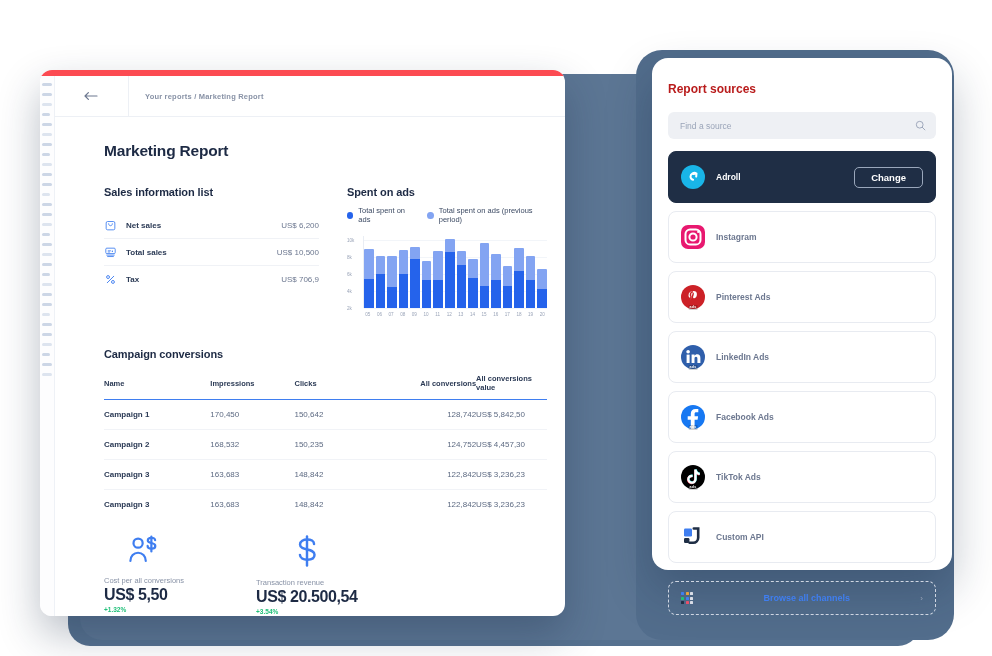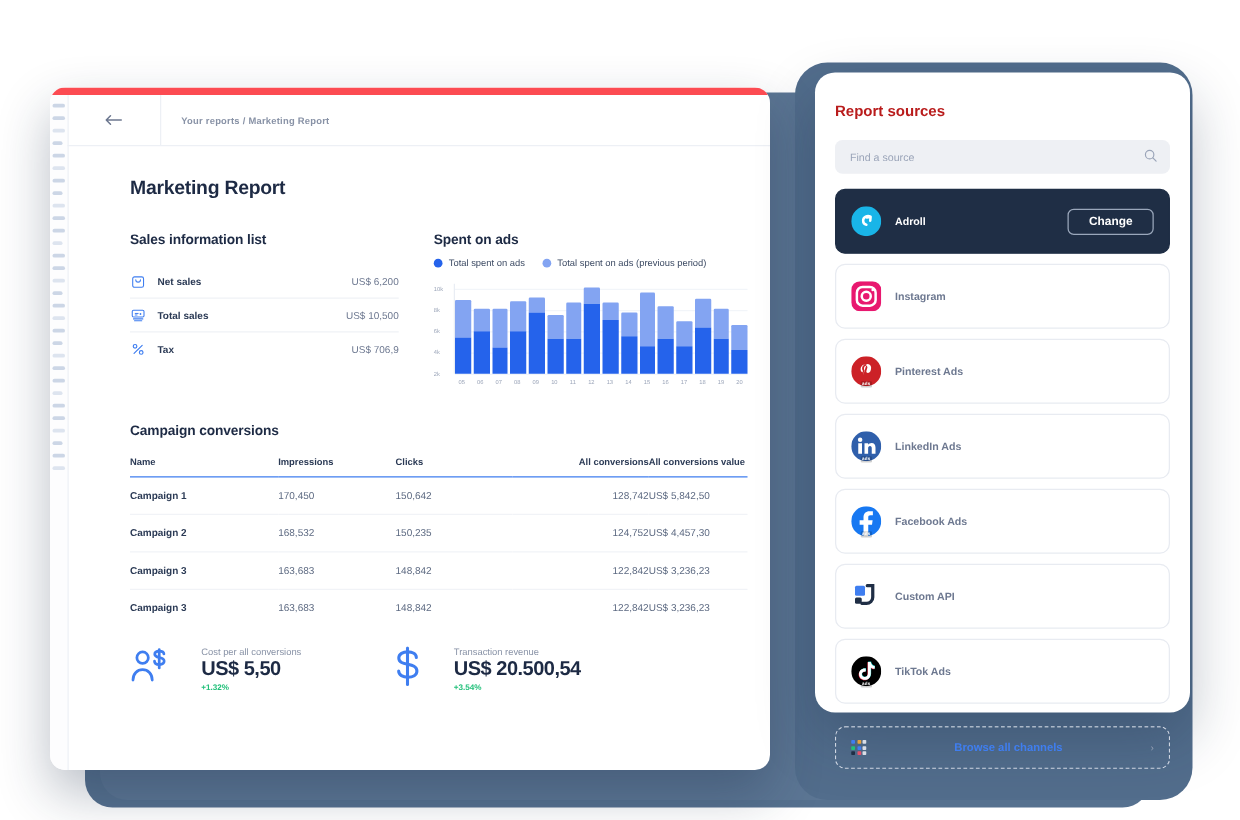--- a/index.html
+++ b/index.html
@@ -12,21 +12,21 @@
   .stage{position:relative;width:992px;height:656px;}
 
   
   .backdrop{position:absolute;background:#56718f;border-radius:22px;}
   .bd1{left:68px;  top:86px;  width:852px; height:560px;}
   .bd2{left:80px;  top:74px;  width:862px; height:566px; background:#5c7694;}
   .bd3{left:636px; top:50px;  width:318px; height:590px; background:#526d8c; border-radius:26px;}
 
   
   .report-card{
-    position:absolute;left:40px;top:70px;width:576px;height:546px;
+    position:absolute;left:40px;top:70px;width:525px;height:546px;
     background:#ffffff;border-radius:12px;overflow:hidden;
     box-shadow:0 18px 42px rgba(23,40,66,.30);
   }
   .redbar{position:absolute;left:0;top:0;width:100%;height:6px;background:#fc4b52;}
 
   
   .sliver{
     position:absolute;left:0;top:6px;width:14px;bottom:0;background:#fdfdfe;
     border-right:1px solid #eef1f6;overflow:hidden;
   }
@@ -105,21 +105,21 @@
   }
   td.nm{font-weight:700;color:#2b3a55;}
   tbody tr:last-child td{border-bottom:none;}
   th:nth-child(1),td:nth-child(1){width:24%;}
   th:nth-child(2),td:nth-child(2){width:19%;}
   th:nth-child(3),td:nth-child(3){width:19%;}
   th:nth-child(4),td:nth-child(4){width:22%;text-align:right;}
 
   
   .kpis{display:flex;padding:16px 18px 0 50px;gap:72px;}
-  .kpi{display:flex;align-items:center;gap:24px;}
+  .kpi{display:flex;align-items:center;gap:7px;flex-direction:column;}
   .kpi-txt .k-lab{font-size:7.5px;color:#8892a6;margin-bottom:2px;}
   .kpi-txt .k-val{font-size:16px;font-weight:700;color:#1d2a44;letter-spacing:-.4px;line-height:1.05;}
   .kpi-txt .k-delta{font-size:6.5px;font-weight:700;color:#22c07a;margin-top:2px;}
 
   
   .panel{
     position:absolute;left:652px;top:58px;width:300px;height:512px;
     background:#ffffff;border-radius:16px;
     box-shadow:0 20px 46px rgba(23,40,66,.28);
     padding:0 16px;box-sizing:border-box;
@@ -506,34 +506,34 @@
         </div>
         <div class="srow">
           <span class="ico"><svg width="24" height="24" viewBox="0 0 24 24">
               <circle cx="12" cy="12" r="12" fill="#1778f2"></circle>
               <path d="M13.6 24v-9.2h3l.5-3.6h-3.5V8.9c0-1 .3-1.7 1.8-1.7h1.9V4c-.3 0-1.5-.1-2.8-.1-2.8 0-4.7 1.7-4.7 4.8v2.5H6.7v3.6h3.1V24z" fill="#ffffff"></path>
             </svg><span class="adsbadge">ads</span></span>
           <span class="lbl">Facebook Ads</span>
         </div>
         <div class="srow">
           <span class="ico"><svg width="24" height="24" viewBox="0 0 24 24">
-              <rect x="3" y="3.5" width="8" height="8" rx="1.2" fill="#3f7ef0"></rect>
-              <path d="M12.8 3.5h4.4v9.2a5 5 0 0 1-5 5H8.6" fill="none" stroke="#1f2e45" stroke-width="2.6" stroke-linecap="round"></path>
-              <rect x="3" y="13" width="5.4" height="5" rx="1.2" fill="#1f2e45"></rect>
-            </svg></span>
-          <span class="lbl">Custom API</span>
-        </div>
-        <div class="srow">
-          <span class="ico"><svg width="24" height="24" viewBox="0 0 24 24">
               <circle cx="12" cy="12" r="12" fill="#000000"></circle>
               <path d="M13 4.8h2.3c.2 1.9 1.3 3.1 3.1 3.3v2.3c-1.1 0-2.1-.3-3.1-1v4.9c0 3-2.2 4.9-4.8 4.9S5.9 17.3 5.9 14.6c0-2.6 2-4.5 4.5-4.5.3 0 .5 0 .8.1v2.4c-.2-.1-.5-.1-.8-.1-1.3 0-2.3 1-2.3 2.2s1 2.2 2.3 2.2c1.4 0 2.6-1 2.6-2.6z" fill="#ff2e4f"></path>
               <path d="M13.6 4.2h2.3c.2 1.9 1.3 3.1 3.1 3.3v2.3c-1.1 0-2.1-.3-3.1-1v4.9c0 3-2.2 4.9-4.8 4.9s-4.6-1.9-4.6-4.6c0-2.6 2-4.5 4.5-4.5.3 0 .5 0 .8.1v2.4c-.2-.1-.5-.1-.8-.1-1.3 0-2.3 1-2.3 2.2s1 2.2 2.3 2.2c1.4 0 2.6-1 2.6-2.6z" fill="#25f4ee" fill-opacity=".85"></path>
               <path d="M13.3 4.5h2.3c.2 1.9 1.3 3.1 3.1 3.3V10c-1.1 0-2.1-.3-3.1-1v4.9c0 3-2.2 4.9-4.8 4.9s-4.6-1.9-4.6-4.6c0-2.6 2-4.5 4.5-4.5.3 0 .5 0 .8.1v2.4c-.2-.1-.5-.1-.8-.1-1.3 0-2.3 1-2.3 2.2s1 2.2 2.3 2.2c1.4 0 2.6-1 2.6-2.6z" fill="#ffffff"></path>
             </svg><span class="adsbadge">ads</span></span>
           <span class="lbl">TikTok Ads</span>
+        </div>
+        <div class="srow">
+          <span class="ico"><svg width="24" height="24" viewBox="0 0 24 24">
+              <rect x="3" y="3.5" width="8" height="8" rx="1.2" fill="#3f7ef0"></rect>
+              <path d="M12.8 3.5h4.4v9.2a5 5 0 0 1-5 5H8.6" fill="none" stroke="#1f2e45" stroke-width="2.6" stroke-linecap="round"></path>
+              <rect x="3" y="13" width="5.4" height="5" rx="1.2" fill="#1f2e45"></rect>
+            </svg></span>
+          <span class="lbl">Custom API</span>
         </div>
       </div>
 
     <div class="browse">
       <span class="dotgrid">
         <span style="background:#3f7ef0"></span>
           <span style="background:#e8a33d"></span>
           <span style="background:#d9dde6"></span>
         <span style="background:#22c07a"></span>
           <span style="background:#3f7ef0"></span>

